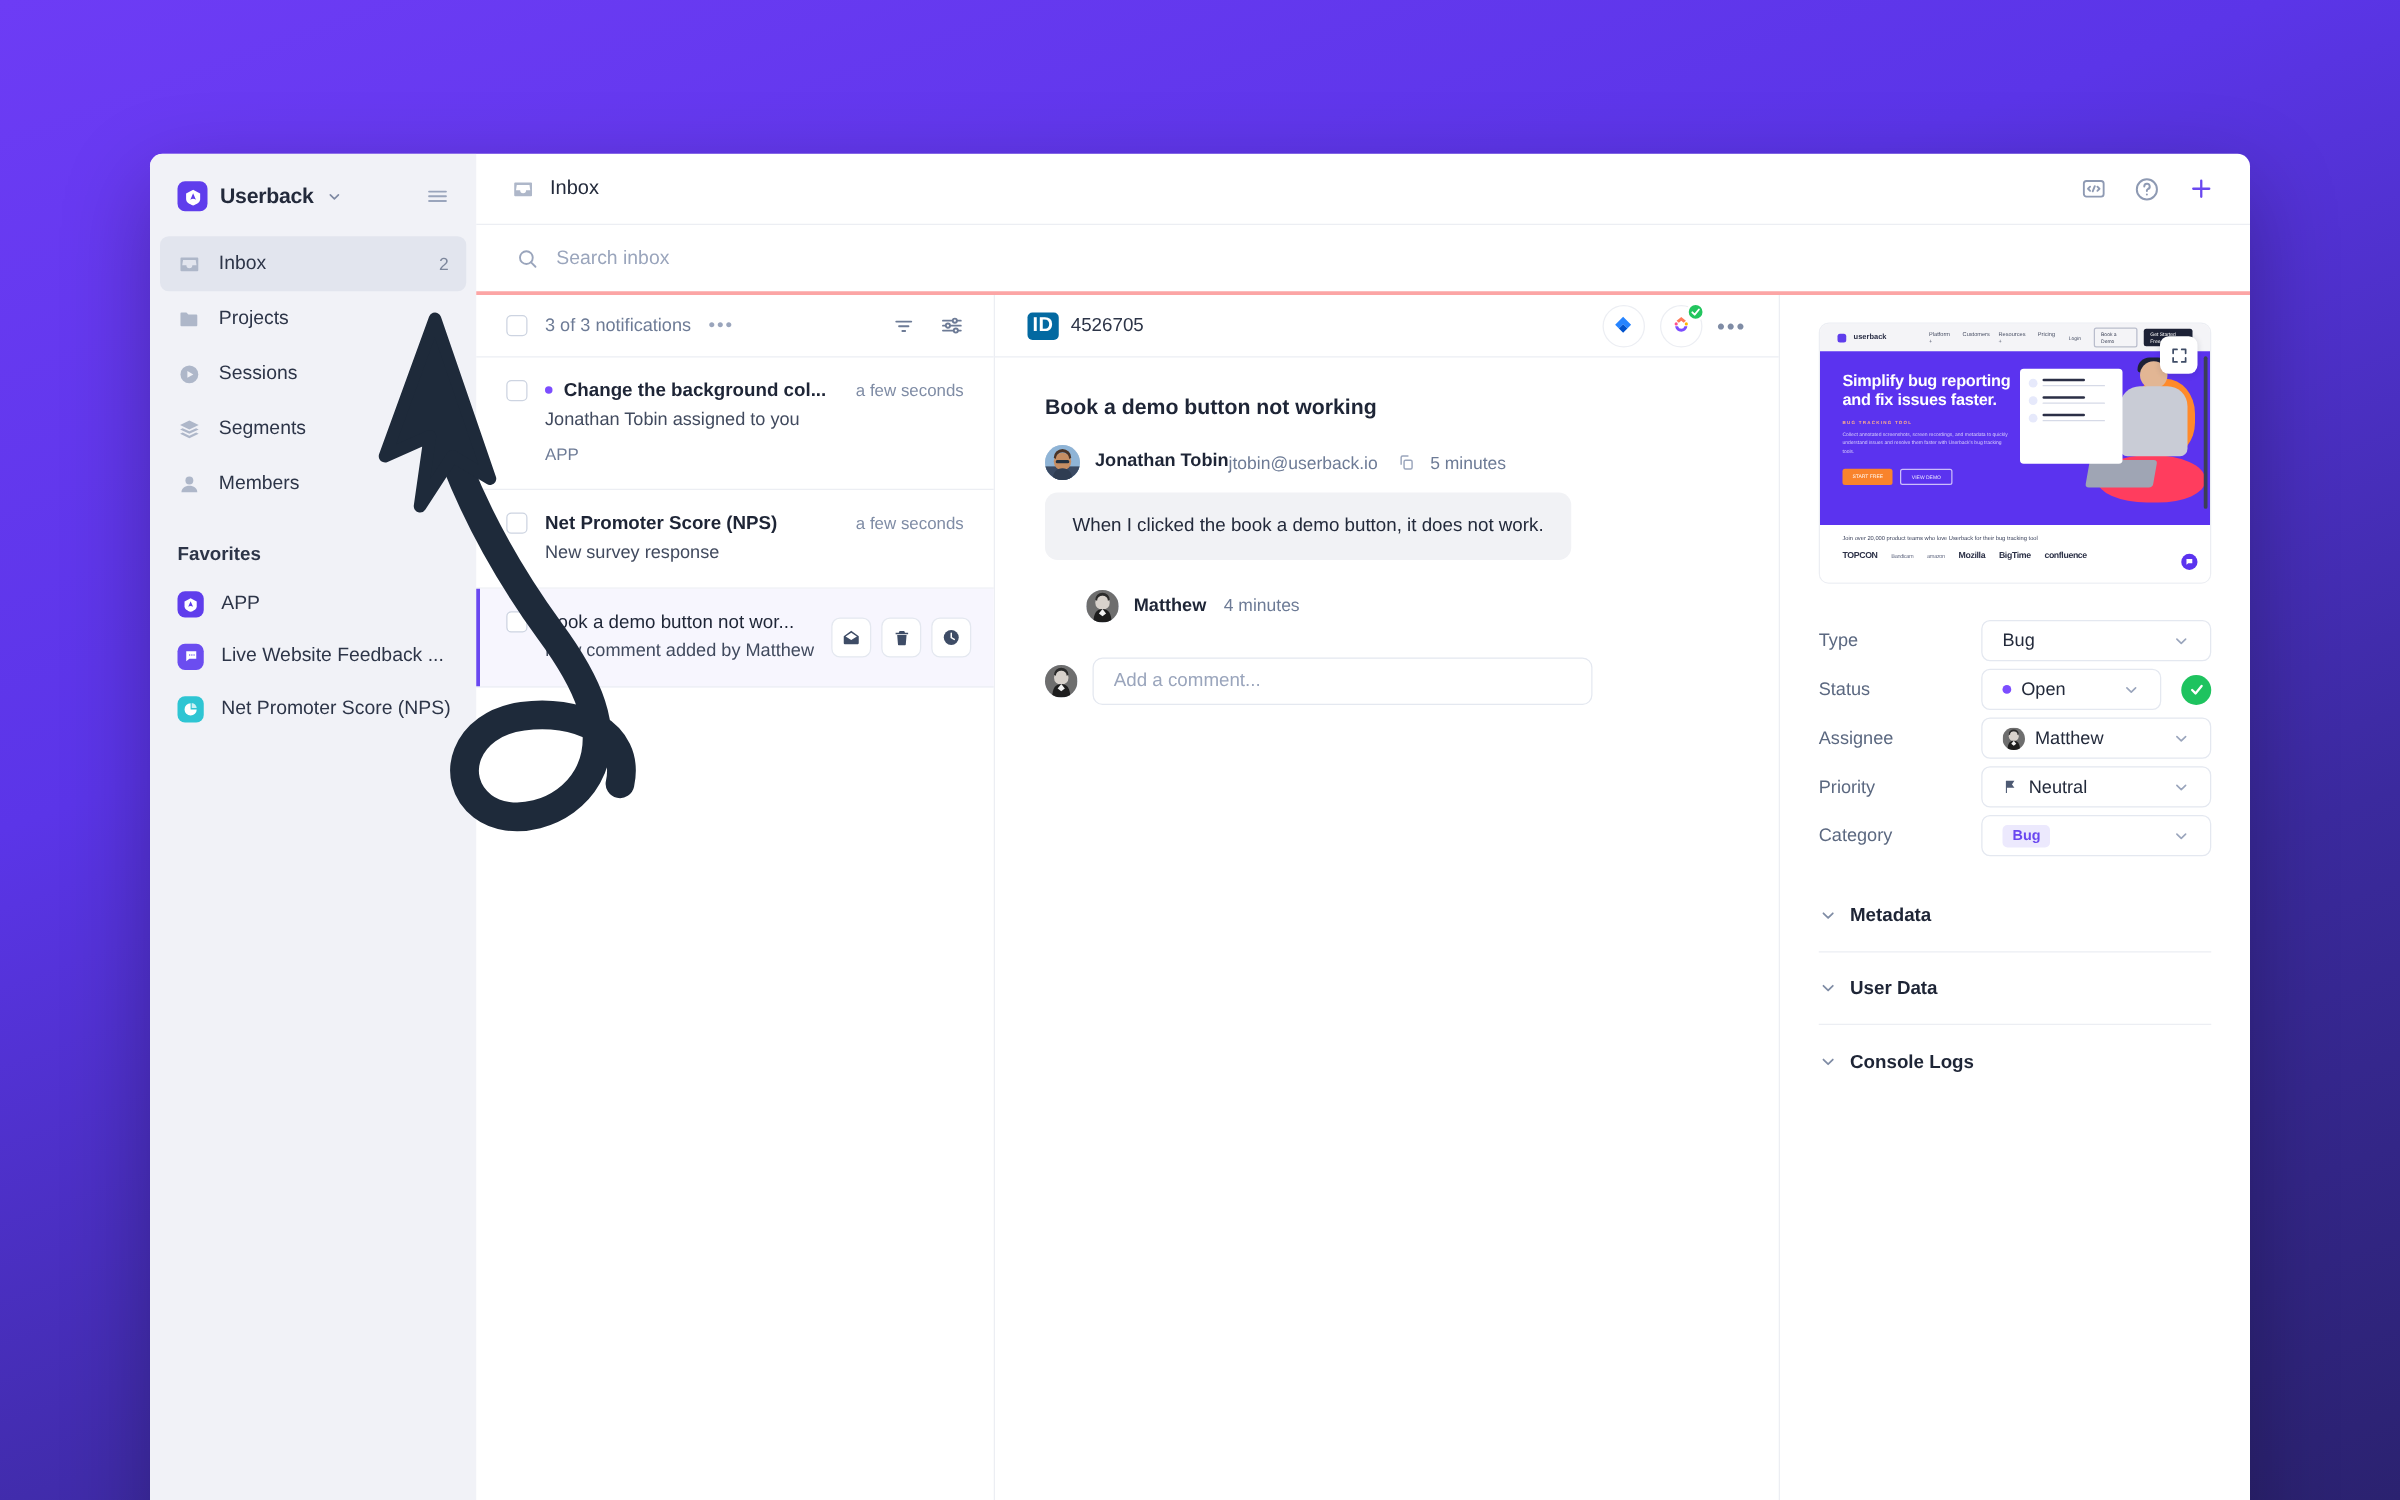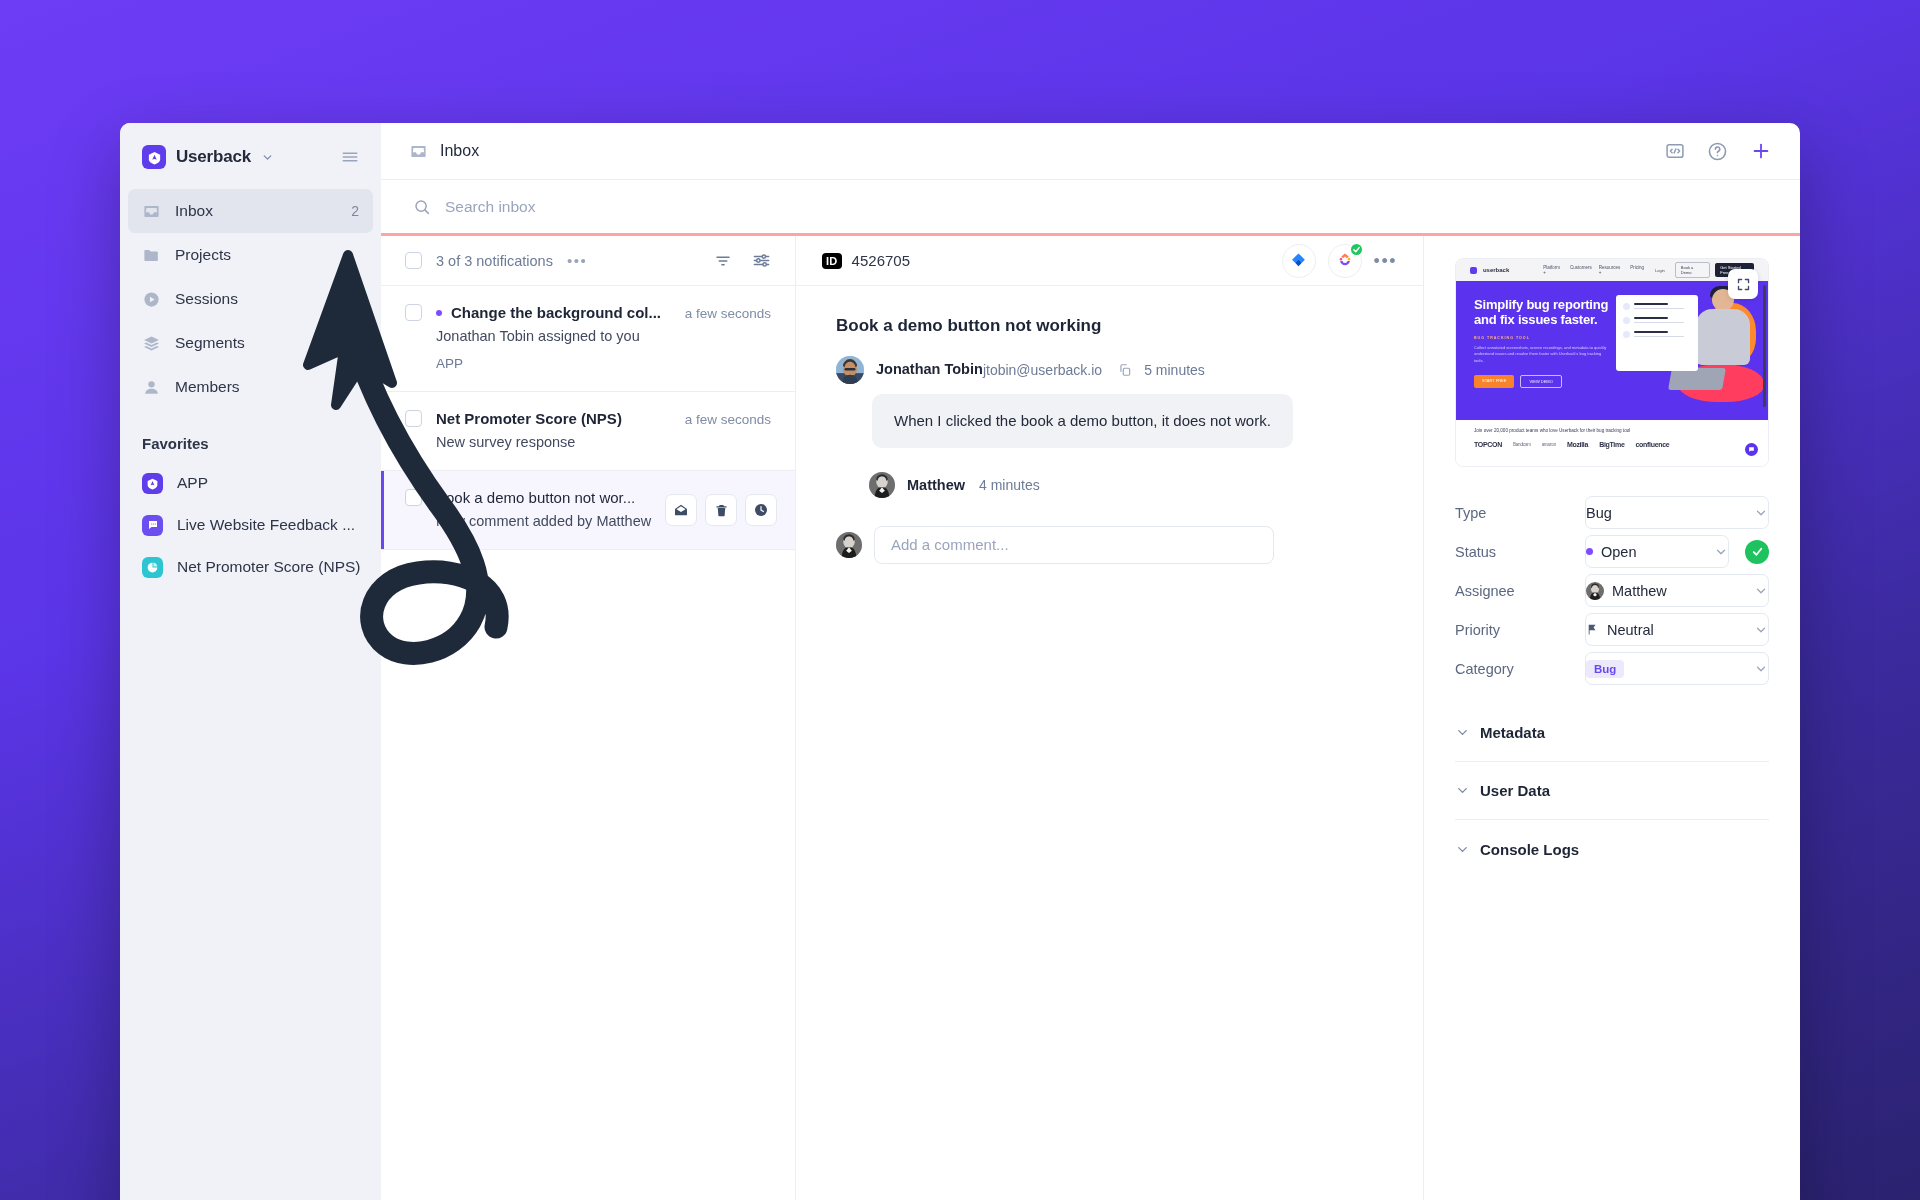--- a/index.html
+++ b/index.html
@@ -183,22 +183,22 @@
 
   
   .conv-col { flex: 1 1 auto; display: flex; flex-direction: column; min-width: 0; border-right: 1px solid #eceef3; }
   .conv-head {
     height: 50px; flex: 0 0 50px;
     border-bottom: 1px solid #eceef3;
     display: flex; align-items: center;
     padding: 0 26px; gap: 10px;
   }
   .id-badge {
-    background: #000000; color: #fff;
-    font-size: 11px; font-weight: 700;
+    background: #0369a1; color: #fff;
+    font-size: 16px; font-weight: 700;
     border-radius: 4px; padding: 2px 4px;
     letter-spacing: .3px;
   }
   .id-num { font-size: 15px; color: #2d3548; }
   .conv-head-actions { margin-left: auto; display: flex; align-items: center; gap: 12px; }
   .circ-btn {
     width: 34px; height: 34px; border-radius: 50%;
     border: 1px solid #eceef3; background: #fff;
     display: flex; align-items: center; justify-content: center;
     cursor: pointer; position: relative;
@@ -220,21 +220,21 @@
   .msg-name { font-size: 14.5px; font-weight: 700; color: #1e2536; }
   .msg-email { font-size: 14px; color: #6d7b96; }
   .msg-time { font-size: 14px; color: #6d7b96; }
   .copy-ico { color: #9aa5bc; cursor: pointer; margin-left: 4px; position: relative; top: 2px; }
   .bubble {
     background: #f1f2f5; border-radius: 10px;
     padding: 16px 22px; font-size: 15px; color: #232a3b;
     line-height: 1.45; display: inline-block;
   }
   .bubble .mention { color: #6a48f0; }
-  .msg-1 .bubble { margin-left: 36px; max-width: 450px; margin-top: 10px; }
+  .msg-1 .bubble { max-width: 450px; margin-top: 10px; }
   .msg-2 { margin-top: 24px; margin-left: 33px; }
   .msg-2 .bubble { margin-left: 36px; margin-top: 10px; }
   .composer { display: flex; align-items: center; gap: 12px; margin-top: 28px; }
   .composer input {
     flex: 1 1 auto; height: 38px;
     border: 1px solid #e4e8f0; border-radius: 8px;
     padding: 0 16px; font-size: 15px; outline: 0;
     font-family: inherit; color: #2d3548; max-width: 400px;
   }
   .composer input::placeholder { color: #9aa5bc; }
@@ -319,21 +319,21 @@
     background: #3a3f55; border-radius: 2px;
   }
 
   
   .fields { margin-top: 26px; }
   .field-row { display: flex; align-items: center; height: 39px; }
   .field-label { width: 130px; flex: 0 0 130px; font-size: 14.5px; color: #5b6880; }
   .field-ctrl {
     flex: 1 1 auto; height: 33px;
     border: 1px solid #e4e8f0; border-radius: 7px;
-    display: flex; align-items: center; padding: 0 0;
+    display: flex; align-items: center; padding: 0 16px;
     font-size: 14.5px; color: #232a3b; cursor: pointer;
     background: #fff; gap: 8px;
   }
   .field-ctrl .caret { margin-left: auto; color: #9aa5bc; display: flex; }
   .status-dot { width: 7px; height: 7px; border-radius: 50%; background: #7c4dff; flex: 0 0 7px; }
   .status-wrap { flex: 1 1 auto; display: flex; align-items: center; gap: 8px; }
   .status-ok {
     width: 24px; height: 24px; border-radius: 50%; background: #1ec35f;
     display: flex; align-items: center; justify-content: center; color: #fff;
     flex: 0 0 24px; cursor: pointer; margin-left: 8px;

